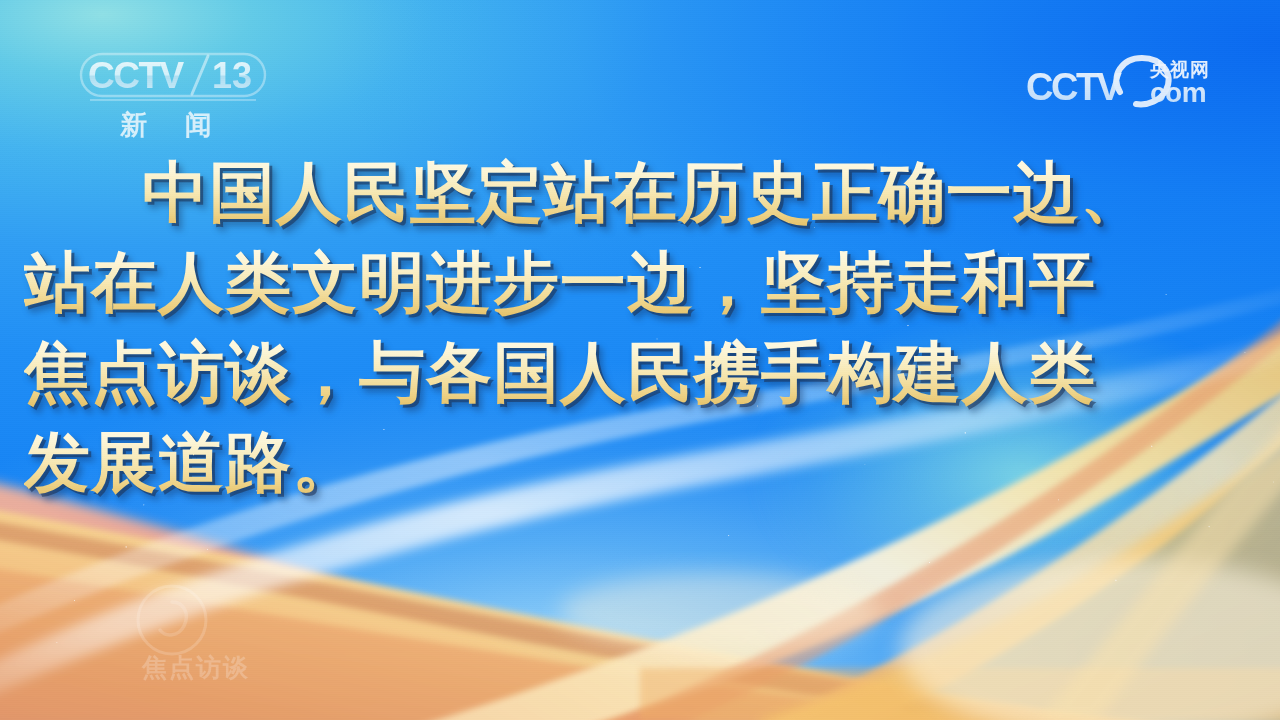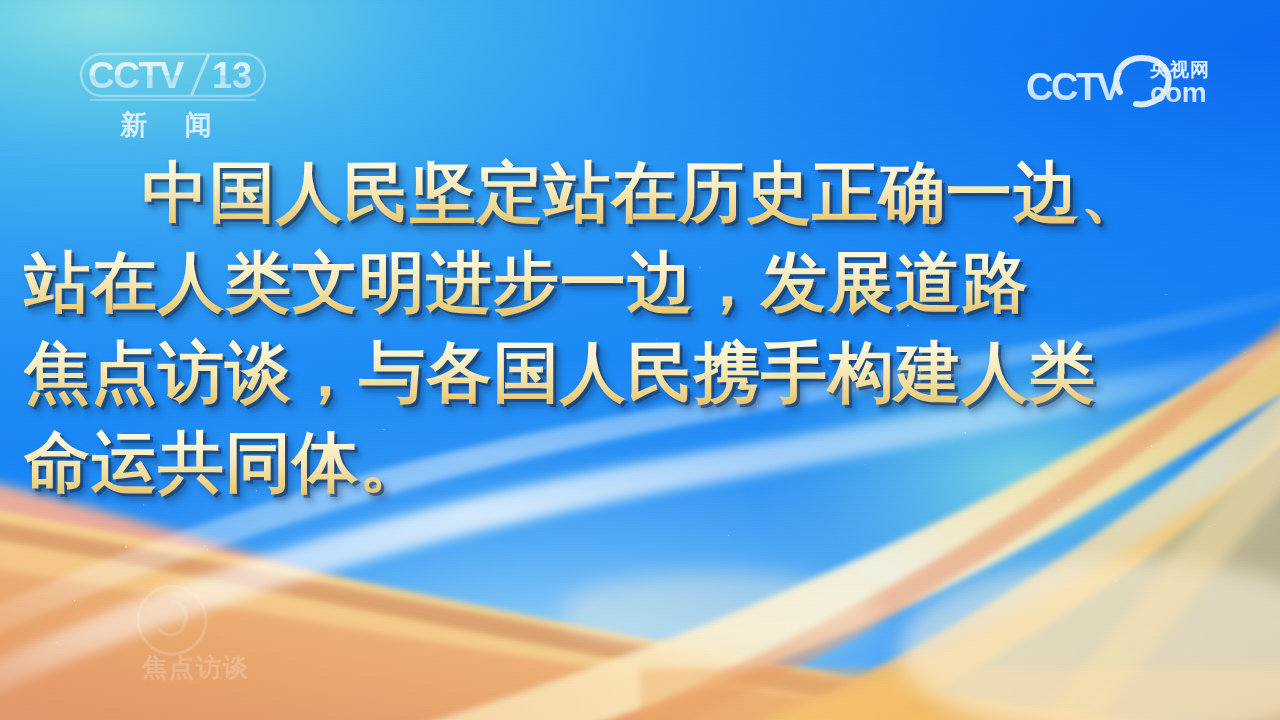--- a/index.html
+++ b/index.html
@@ -394,23 +394,23 @@
       <text x="2" y="50" font-family="'Liberation Sans','DejaVu Sans',sans-serif" font-size="38" font-weight="700" letter-spacing="-2.5" fill="url(#comSheen)">CCTV</text>
 
       <text x="126" y="26" font-family="'DejaVu Sans','Liberation Sans',sans-serif" font-size="19" font-weight="700" letter-spacing="1" fill="#ffffff" fill-opacity="0.95">央视网</text>
 
       <text x="126" y="52" font-family="'Liberation Sans','DejaVu Sans',sans-serif" font-size="28" font-weight="700" letter-spacing="-0.5" fill="url(#comSheen)">com</text>
     </svg>
   </div>
 
   <div class="headline">
     <div class="headline-line indent">中国人民坚定站在历史正确一边、</div>
-    <div class="headline-line">站在人类文明进步一边，发展道路</div>
+    <div class="headline-line">站在人类文明进步一边，坚持走和平</div>
     <div class="headline-line">焦点访谈，与各国人民携手构建人类</div>
-    <div class="headline-line">命运共同体。</div>
+    <div class="headline-line">发展道路。</div>
   </div>
 
   <div class="program-watermark">
     <svg viewBox="0 0 200 112">
 
       <circle cx="76" cy="40" r="34" fill="none" stroke="#ffffff" stroke-opacity="0.55" stroke-width="3"></circle>
       <path d="M 76,22 C 88,22 94,34 88,46 C 83,56 70,58 64,50" fill="none" stroke="#ffffff" stroke-opacity="0.5" stroke-width="3.4" stroke-linecap="round"></path>
 
       <text x="100" y="96" text-anchor="middle" font-family="'DejaVu Sans','Liberation Sans',sans-serif" font-size="25" font-weight="700" letter-spacing="2" fill="#ffffff" fill-opacity="0.72">焦点访谈</text>
     </svg>

